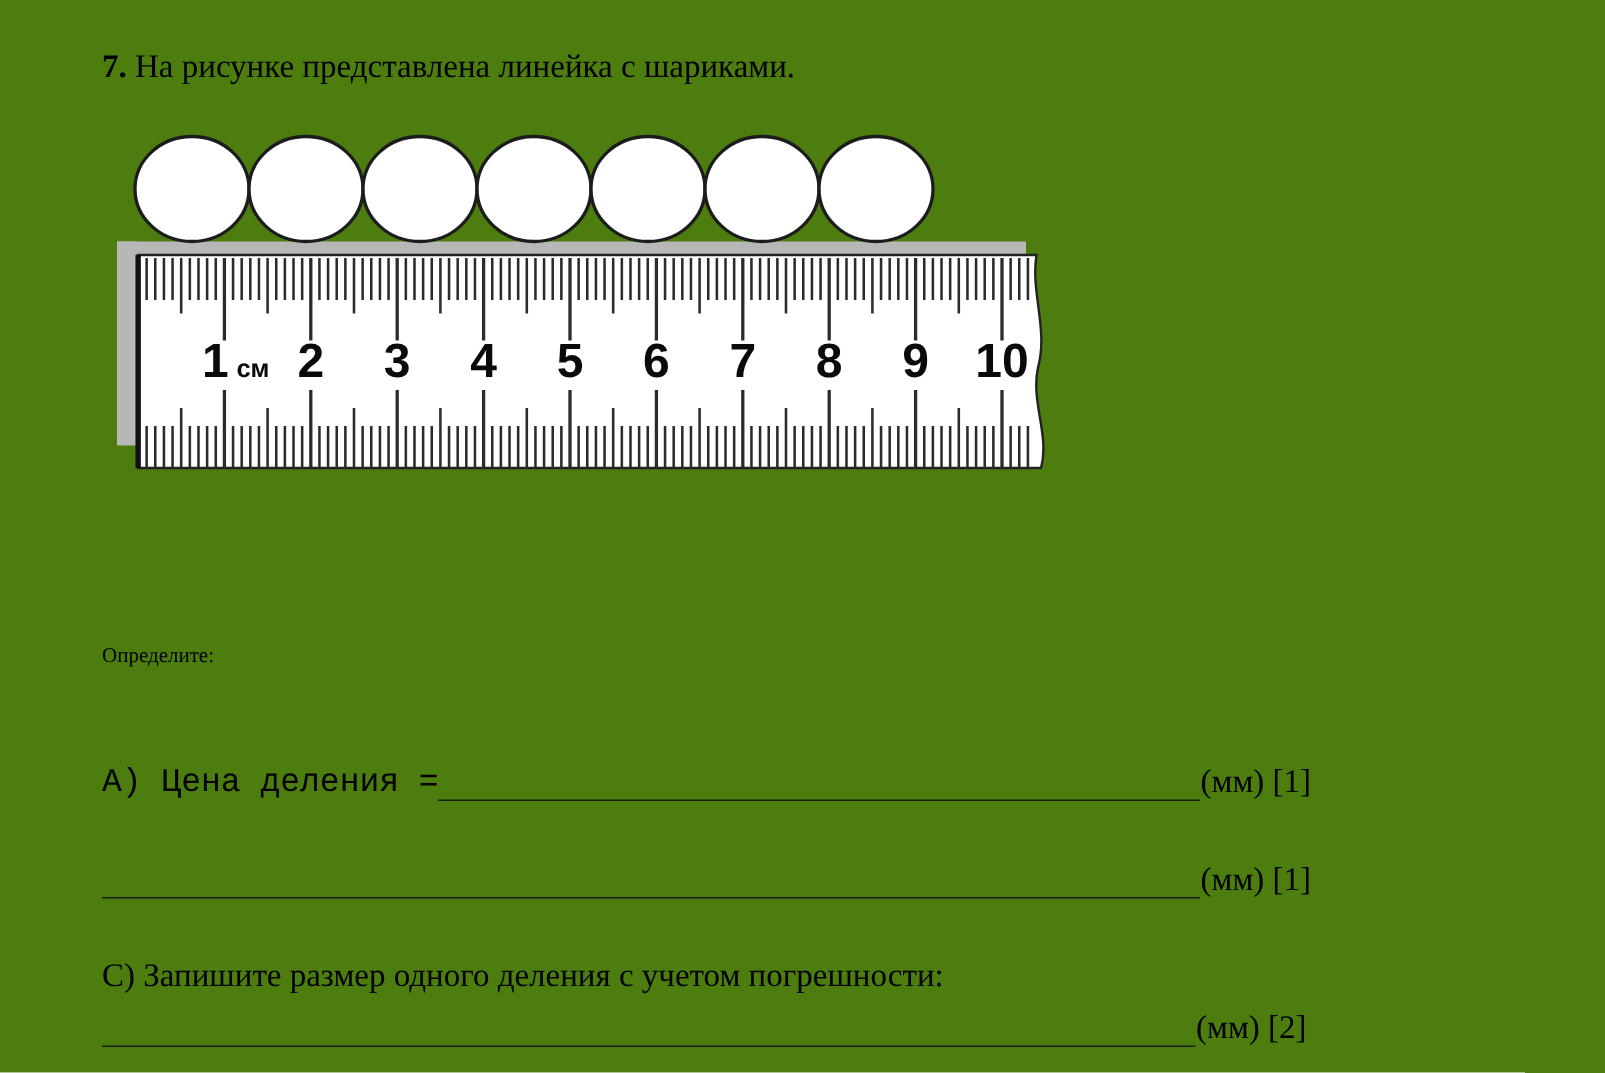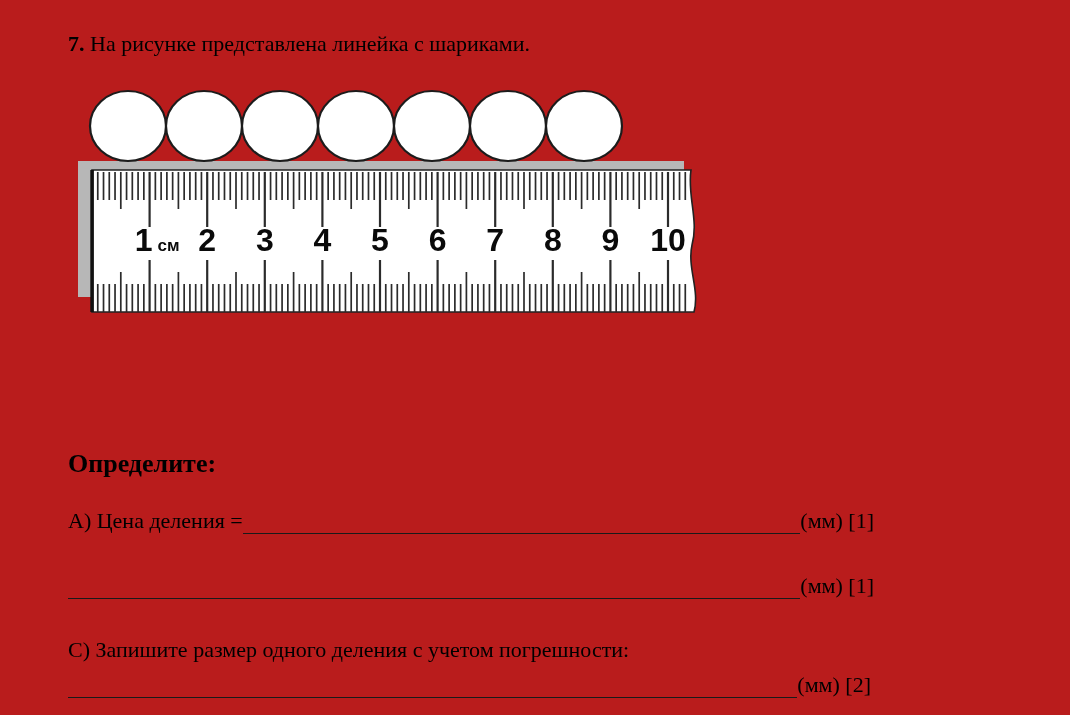--- a/index.html
+++ b/index.html
@@ -1,26 +1,26 @@
 <!DOCTYPE html>
 <html><head>
 <meta charset="utf-8">
 <style>
   html,body { margin:0; padding:0; background:#ffffff; }
   .page {
     position:relative; width:1070px; height:715px;
-    background:#b91c1c; overflow:hidden;
+    background:#4d7c0f; overflow:hidden;
     font-family:"Liberation Serif", serif; color:#000;
   }
   .qtitle { position:absolute; left:68px; top:31px; font-size:22px; white-space:pre; }
   .qtitle .num { font-weight:bold; }
   .figure-wrap { position:absolute; left:70px; top:82px; width:645px; height:238px; }
-  .prompt { position:absolute; left:68px; top:449px; font-size:26px;font-weight:bold; }
+  .prompt { position:absolute; left:68px; top:430px; font-size:14px; }
   .trow { position:absolute; left:68px; display:flex; align-items:flex-end; font-size:22px; }
-  .trow .lbl { white-space:pre; }
+  .trow .lbl { white-space:pre;font-family:Liberation Mono, monospace; }
   .trow .fill { flex:1 1 auto; border-bottom:1.5px solid #1a1a1a; height:25px; }
   .trow .sfx { white-space:pre; }
   .row-a { top:508px; width:806px; }
   .row-b { top:573px; width:806px; }
   .row-a .sfx, .row-b .sfx { margin-left:0; }
   .c-label { position:absolute; left:68px; top:637px; font-size:22px; }
   .row-c { top:672px; width:803px;text-align:right; }
 </style>
 </head>
 <body>

